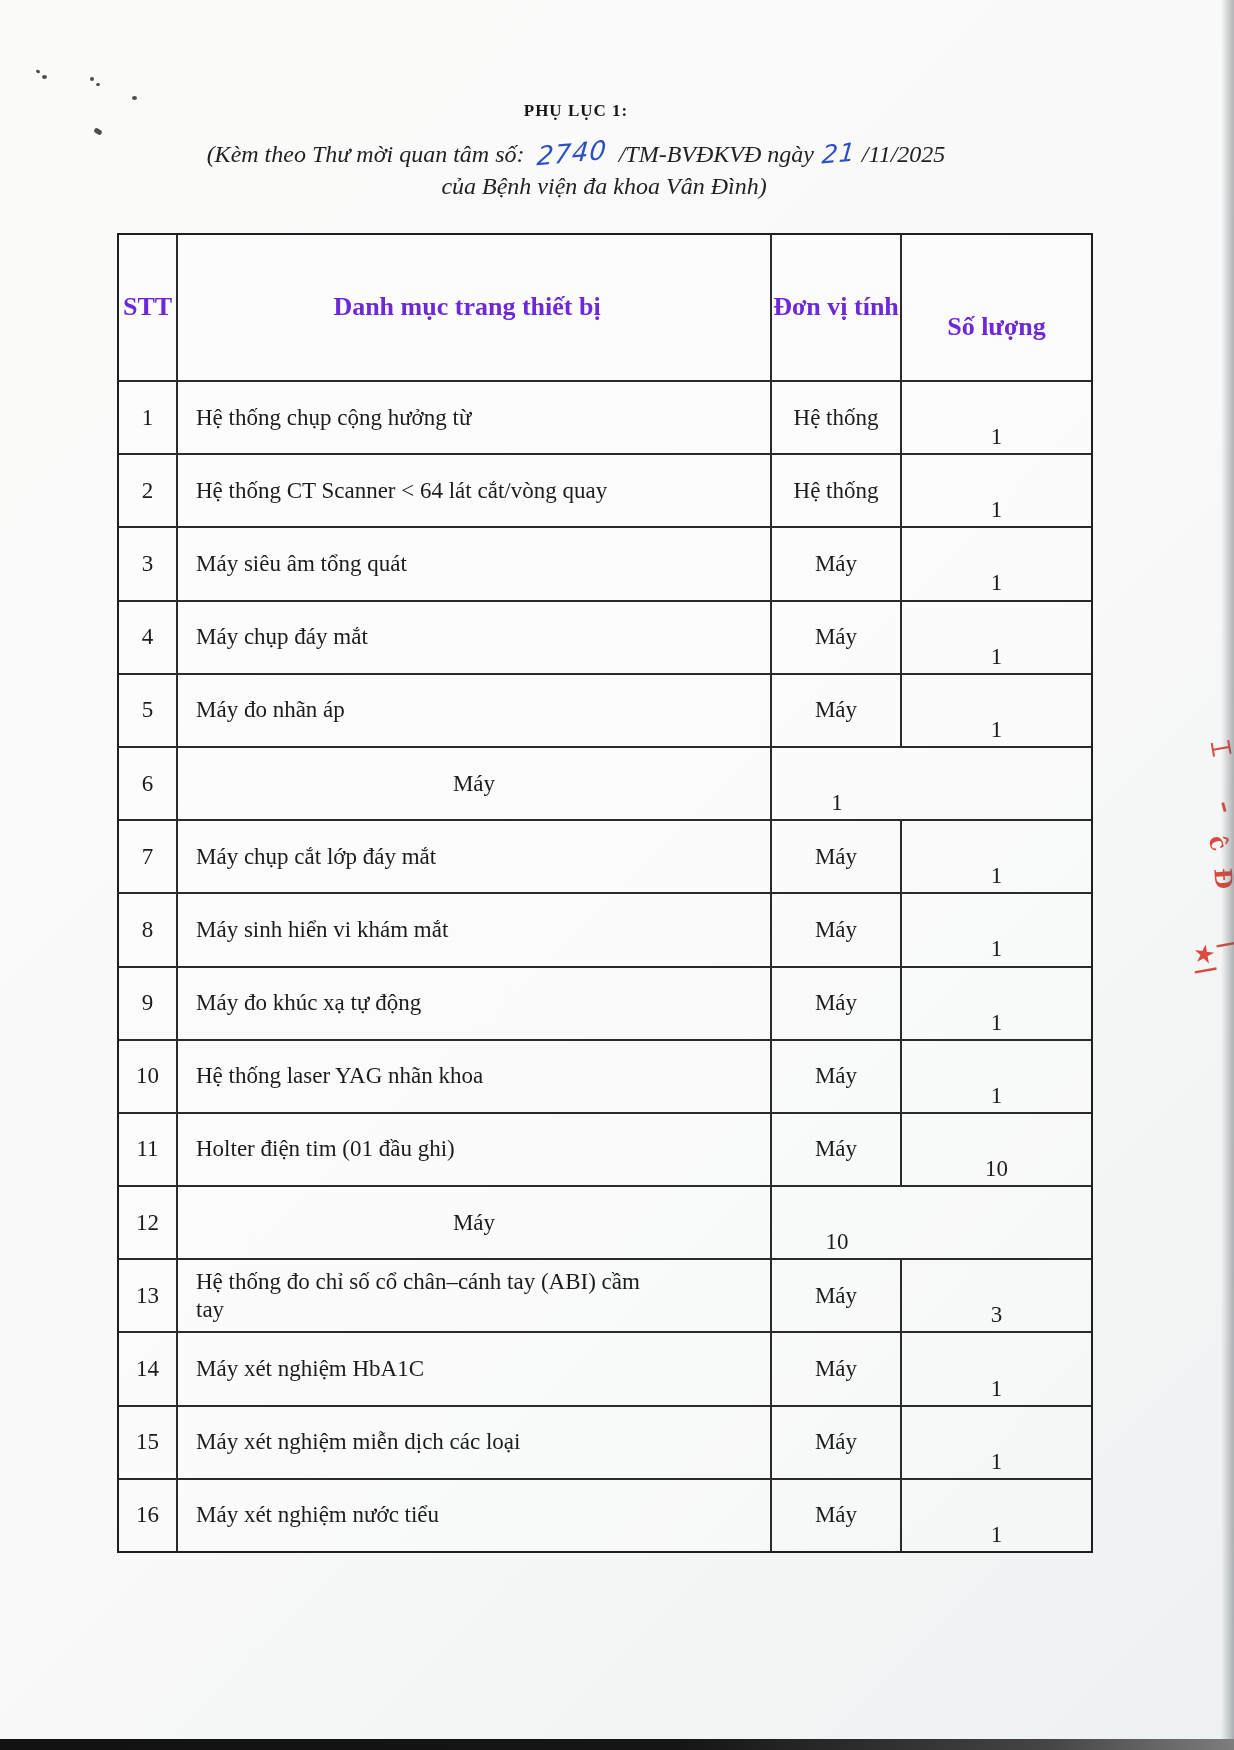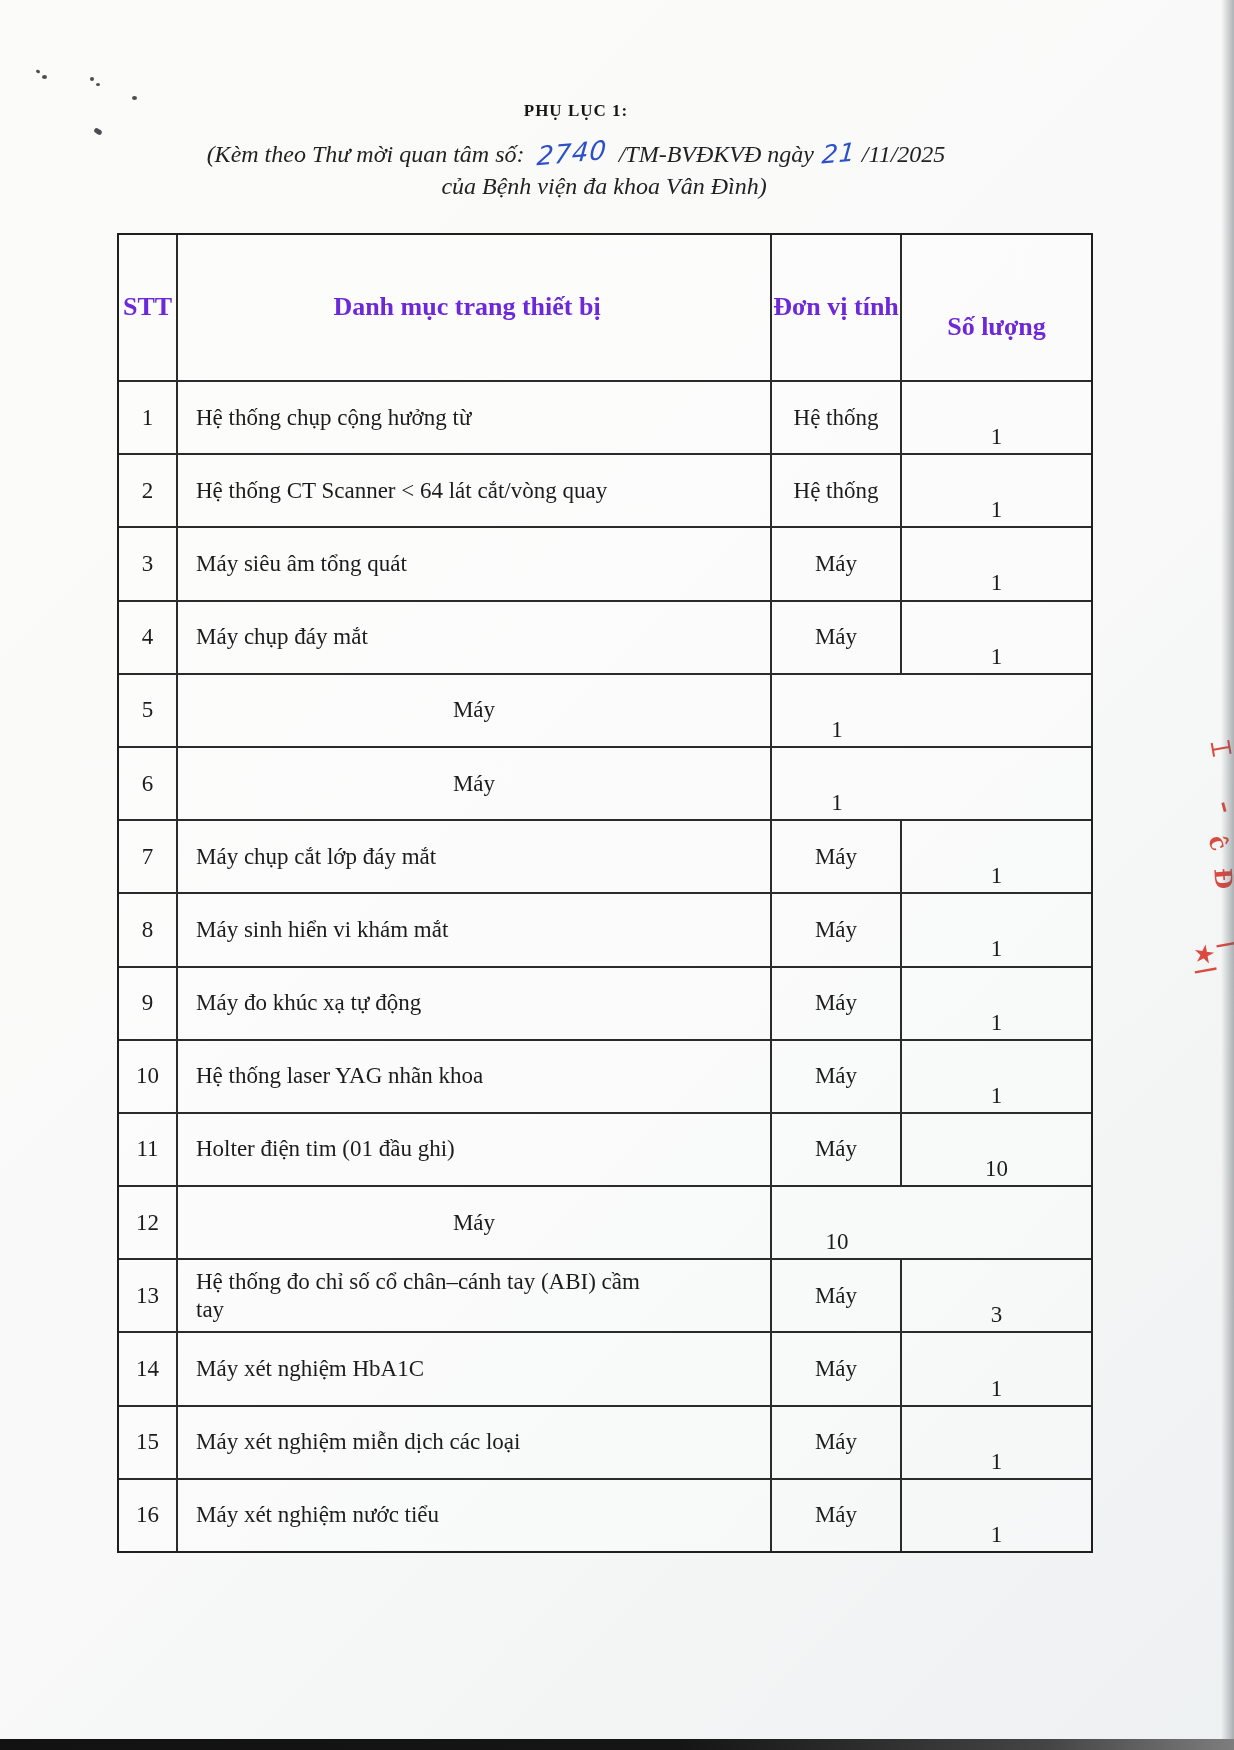--- a/index.html
+++ b/index.html
@@ -102,20 +102,21 @@
 
   <div class="trow">
     <div class="cell">4</div>
     <div class="cell c-name">Máy chụp đáy mắt</div>
     <div class="cell">Máy</div>
     <div class="cell">1</div>
   </div>
 
   <div class="trow">
     <div class="cell">5</div>
+    <div class="cell c-name">Máy đo nhãn áp</div>
     <div class="cell">Máy</div>
     <div class="cell">1</div>
   </div>
 
   <div class="trow">
     <div class="cell">6</div>
     <div class="cell">Máy</div>
     <div class="cell">1</div>
   </div>
 

